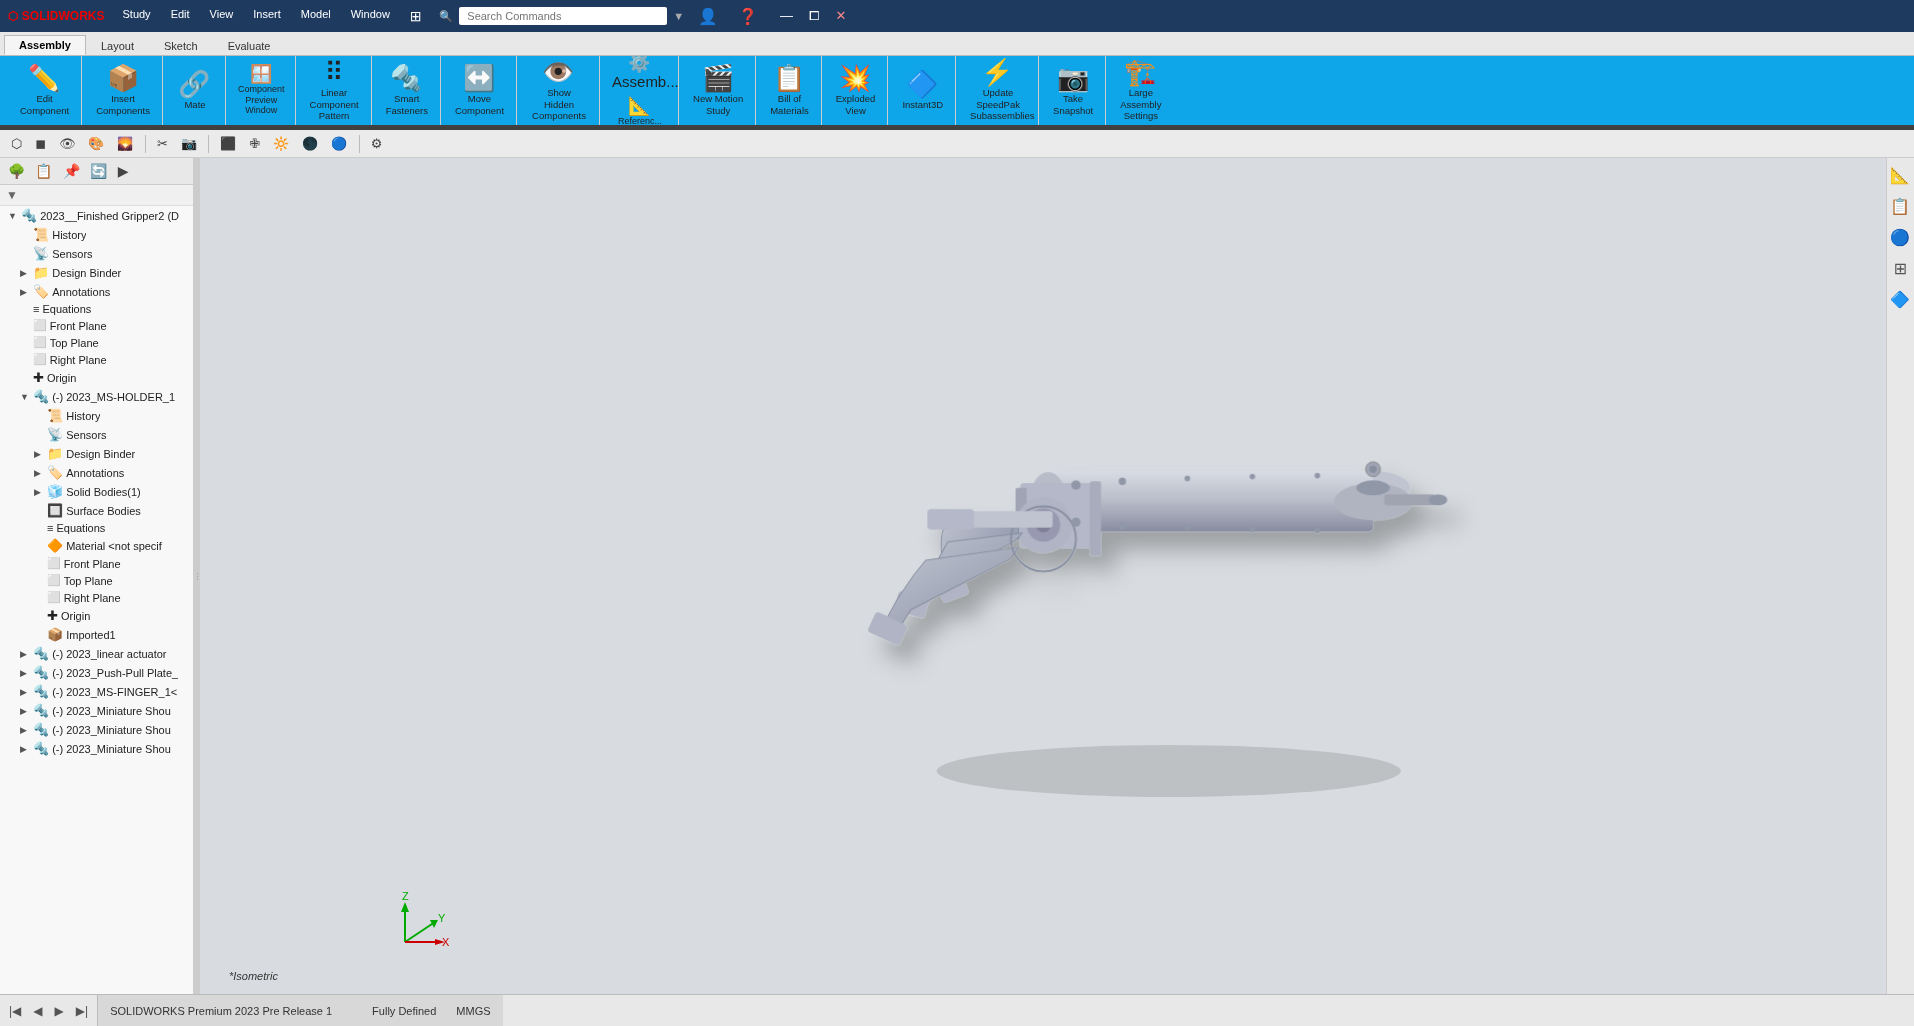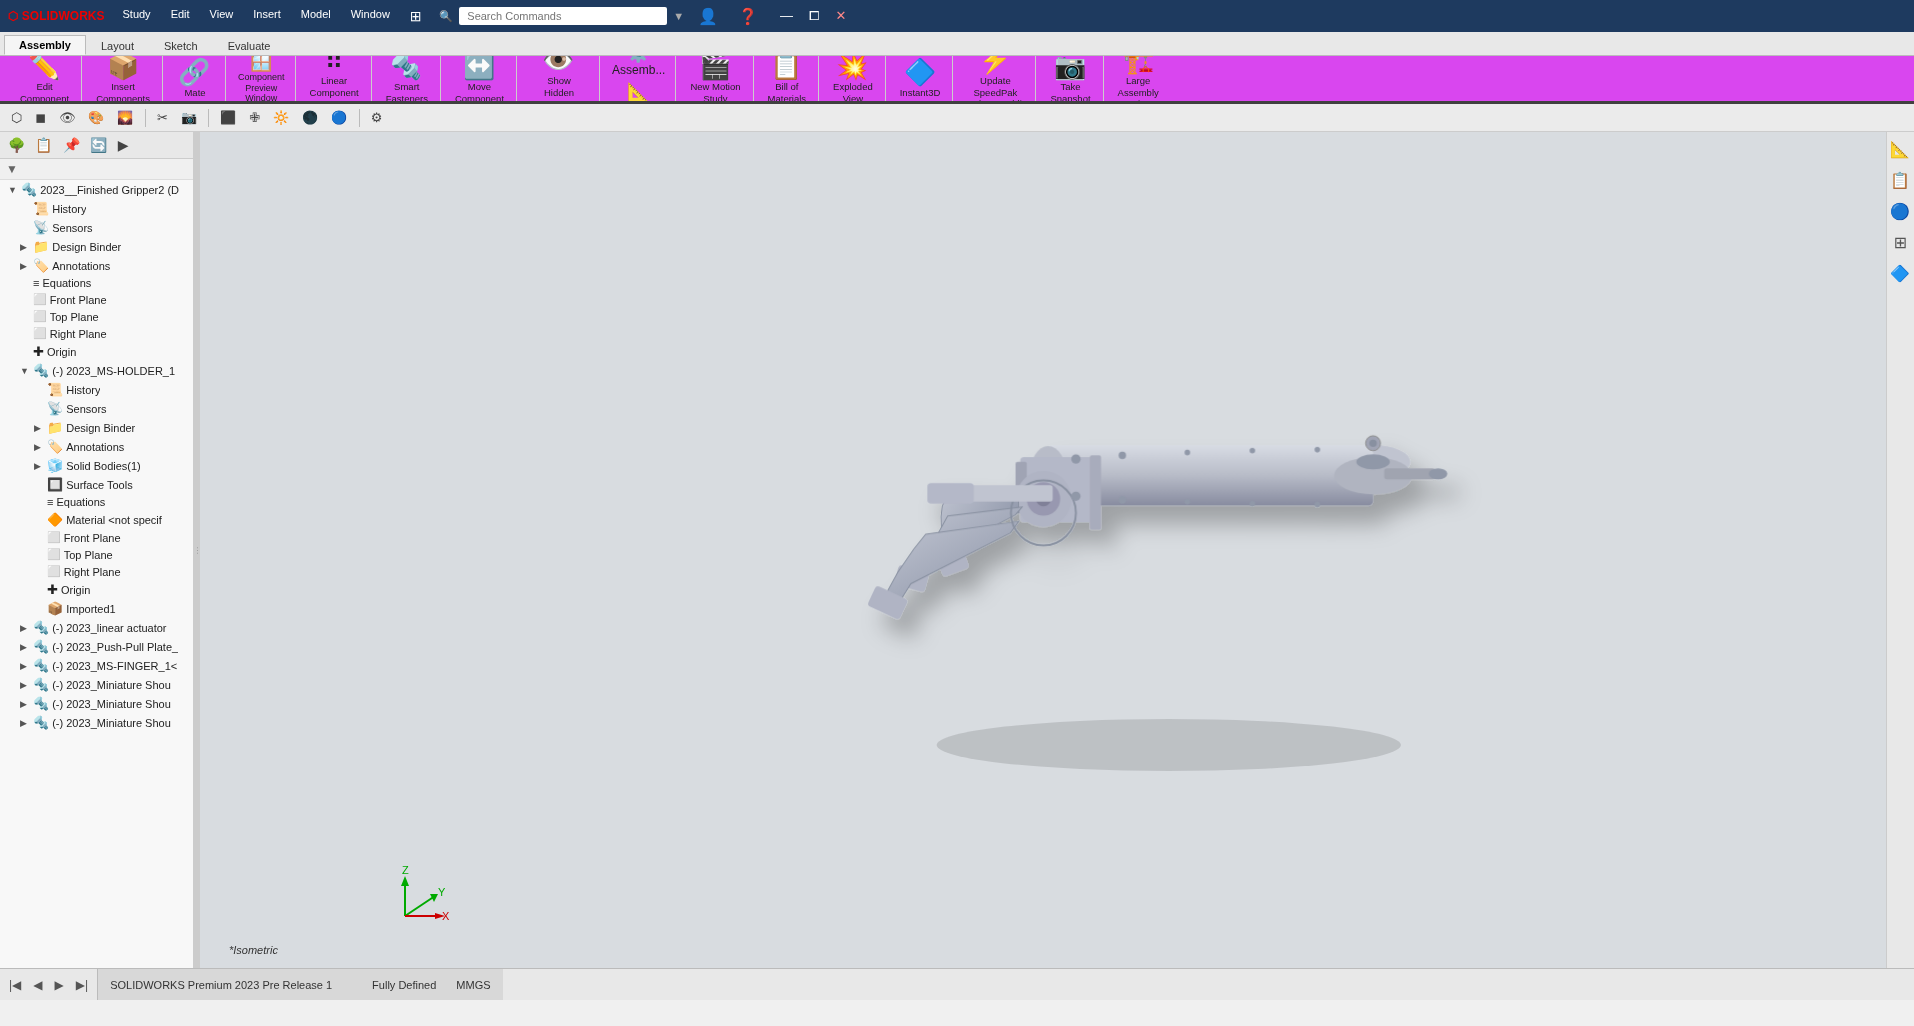--- a/index.html
+++ b/index.html
@@ -14,23 +14,23 @@
       padding: 0 8px;
       color: white;
       gap: 8px;
     }
     #title-bar .menu-item { color: white; font-size: 11px; padding: 4px 10px; cursor: pointer; }
     #title-bar .search-box { background: white; border: none; border-radius: 2px; padding: 3px 8px; font-size: 11px; width: 200px; }
     #title-bar .win-btn { color: white; font-size: 13px; padding: 2px 8px; cursor: pointer; }
 
     
     #ribbon {
-      height: 72px;
-      background: #d946ef;
-      border-bottom: 3px solid #404040;
+      height: 98px;
+      background: #0ea5e9;
+      border-bottom: 5px solid #404040;
       display: flex;
       flex-direction: column;
     }
     #ribbon-tabs {
       display: flex;
       background: #e8e8e8;
       border-bottom: 1px solid #bbb;
       height: 24px;
       align-items: flex-end;
       padding-left: 4px;
@@ -371,21 +371,21 @@
     <div class="ribbon-group">
       <div class="ribbon-btn-large">
         <div class="icon-large">👁️</div>
         <div class="ribbon-btn-label">Show Hidden<br>Components</div>
       </div>
     </div>
 
     <div class="ribbon-group">
       <div class="ribbon-btn-small">
         <div class="icon-sm">⚙️</div>
-        <div class="ribbon-btn-label" style="font-size:12px;">Assemb...</div>
+        <div class="ribbon-btn-label" style="font-size:15px;">Assemb...</div>
       </div>
       <div class="ribbon-btn-small">
         <div class="icon-sm">📐</div>
         <div class="ribbon-btn-label" style="font-size:9px;">Referenc...</div>
       </div>
     </div>
 
     <div class="ribbon-group">
       <div class="ribbon-btn-large">
         <div class="icon-large">🎬</div>
@@ -550,21 +550,21 @@
         <span class="item-label">Annotations</span>
       </div>
       <div class="tree-item tree-indent-2">
         <span class="expand">▶</span>
         <span class="item-icon">🧊</span>
         <span class="item-label">Solid Bodies(1)</span>
       </div>
       <div class="tree-item tree-indent-2">
         <span class="expand"> </span>
         <span class="item-icon">🔲</span>
-        <span class="item-label">Surface Tools</span>
+        <span class="item-label">Surface Bodies</span>
       </div>
       <div class="tree-item tree-indent-2">
         <span class="expand"> </span>
         <span class="item-icon" style="font-size:11px;">≡</span>
         <span class="item-label">Equations</span>
       </div>
       <div class="tree-item tree-indent-2">
         <span class="expand"> </span>
         <span class="item-icon">🔶</span>
         <span class="item-label">Material &lt;not specif</span>

